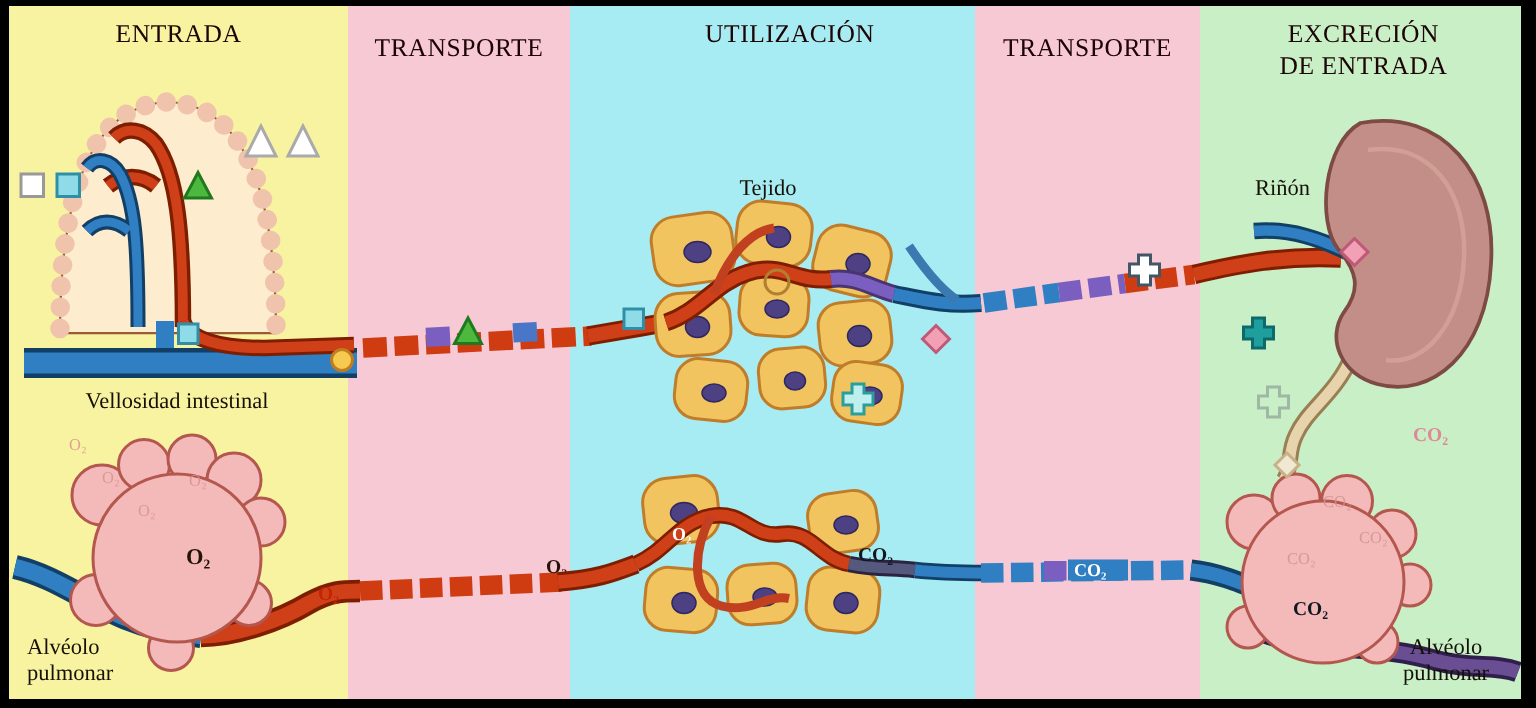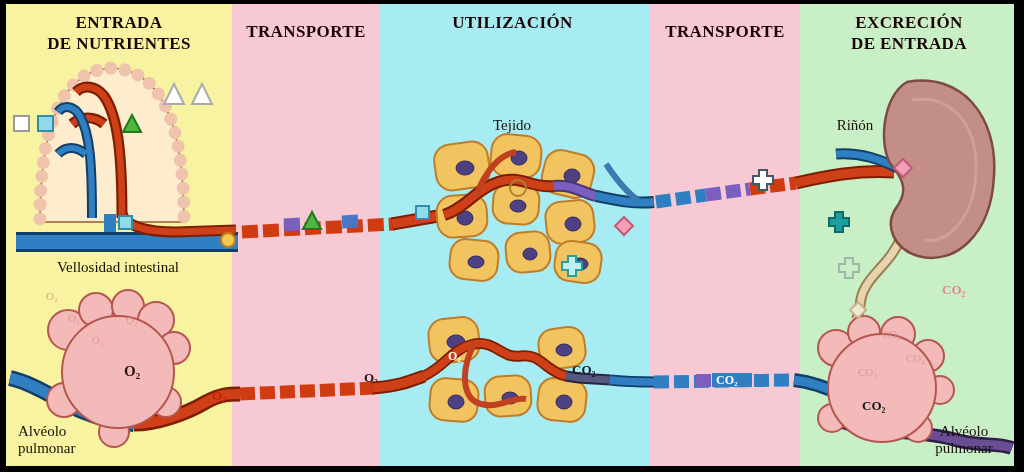--- a/index.html
+++ b/index.html
@@ -5,21 +5,21 @@
   html,body{margin:0;padding:0;background:#222;}
   .frame{position:relative;width:1024px;height:472px;background:#000;overflow:hidden;
          font-family:"Liberation Serif",serif;}
   .inner{position:absolute;left:6px;top:4px;width:1008px;height:462px;background:#fff;}
   .band{position:absolute;top:0;bottom:0;}
   .band-entrada{left:0;width:226px;background:#f8f3a0;}
   .band-transporte-left{left:226px;width:148px;background:#f7c9d4;}
   .band-utilizacion{left:374px;width:270px;background:#a7ecf3;}
   .band-transporte-right{left:644px;width:150px;background:#f7c9d4;}
   .band-excrecion{left:794px;width:214px;background:#c8efc5;}
-  .band-header{position:absolute;text-align:center;font-weight:700;font-size:17px;
+  .band-header{position:absolute;text-align:center;font-weight:400;font-size:17px;
                color:#1d0405;letter-spacing:.4px;line-height:1.25;z-index:3;}
   .diagram{position:absolute;left:0;top:0;z-index:2;}
   text{font-family:"Liberation Serif",serif;}
   .lbl{font-size:15px;fill:#161008;}
   .gas-dark{font-size:13px;font-weight:700;fill:#241404;}
   .gas-red{font-size:13px;font-weight:700;fill:#c42404;}
   .gas-white{font-size:12px;font-weight:700;fill:#ffffff;}
   .gas-black{font-size:13px;font-weight:700;fill:#101820;}
   .gas-pink{font-size:13px;font-weight:700;fill:#e08898;}
   .gas-faint{font-size:11px;fill:#d98f8f;opacity:.8;}
@@ -32,26 +32,25 @@
  <div class="inner">
 
   <div class="band band-entrada"></div>
   <div class="band band-transporte-left"></div>
   <div class="band band-utilizacion"></div>
   <div class="band band-transporte-right"></div>
   <div class="band band-excrecion"></div>
 
   <div class="band-header" style="left:0;width:226px;top:8px">
     <div>ENTRADA</div>
-    <div>DE NUTRIENTES</div>
   </div>
   <div class="band-header" style="left:226px;width:148px;top:17px">
     <div>TRANSPORTE</div>
   </div>
-  <div class="band-header" style="left:374px;width:265px;top:8px">
+  <div class="band-header" style="left:388px;width:265px;top:8px">
     <div>UTILIZACIÓN</div>
   </div>
   <div class="band-header" style="left:644px;width:150px;top:17px">
     <div>TRANSPORTE</div>
   </div>
   <div class="band-header" style="left:794px;width:218px;top:8px">
     <div>EXCRECIÓN</div>
     <div>DE ENTRADA</div>
   </div>
 

